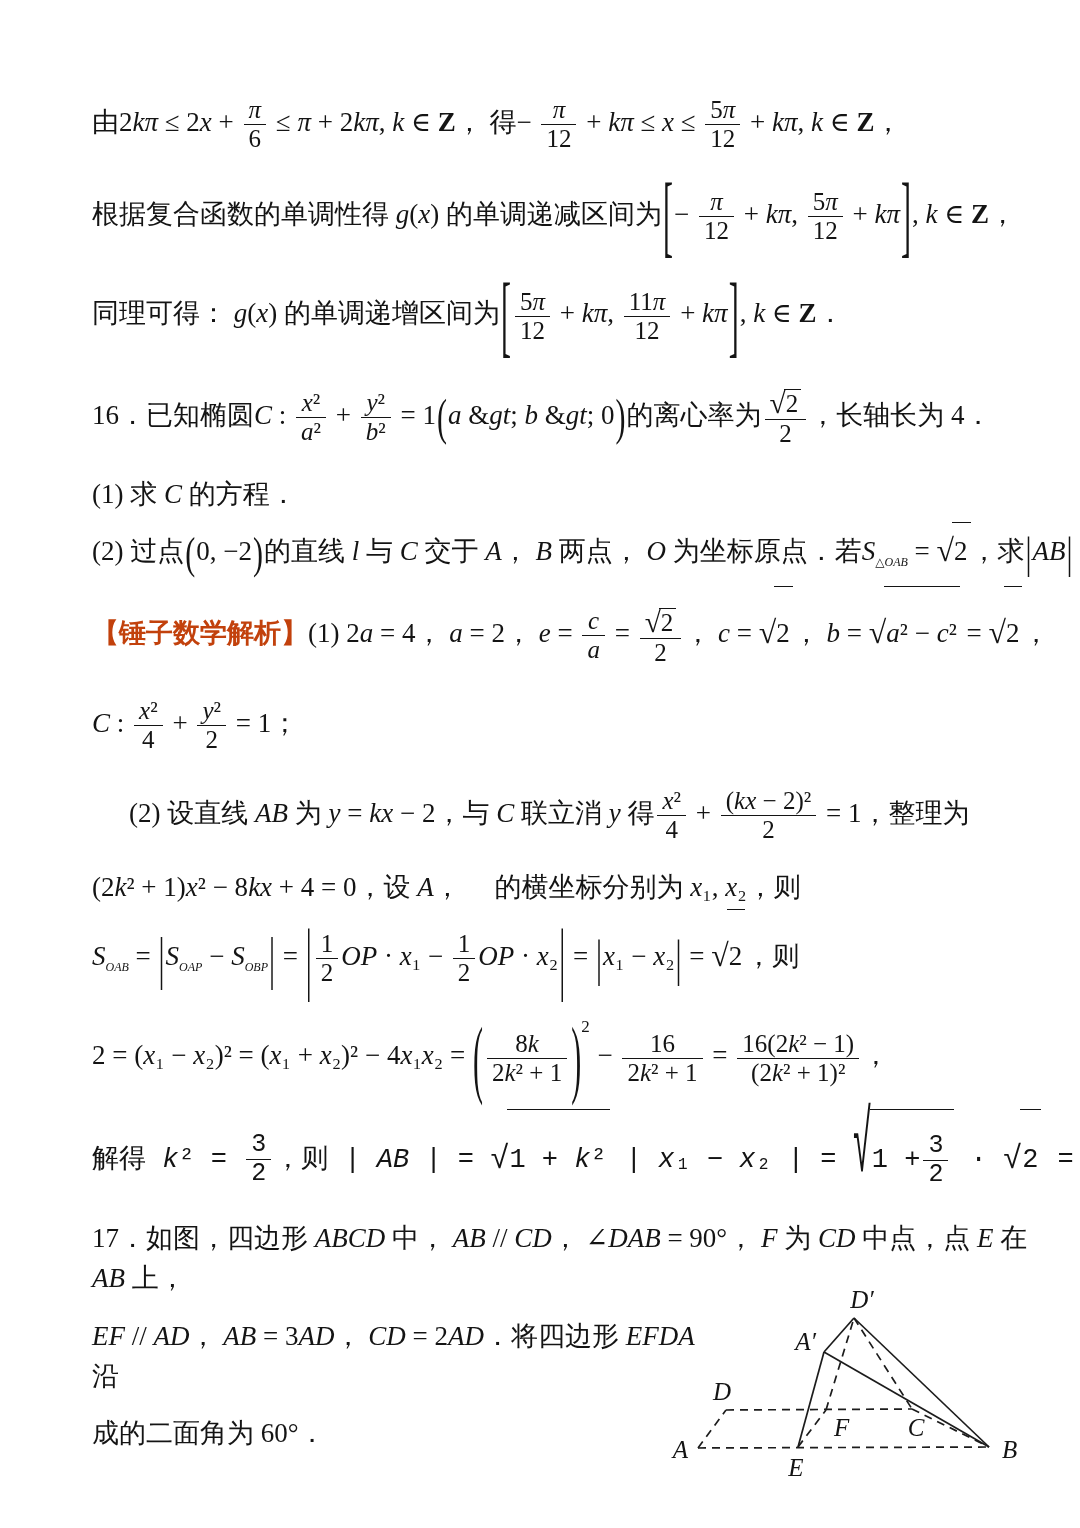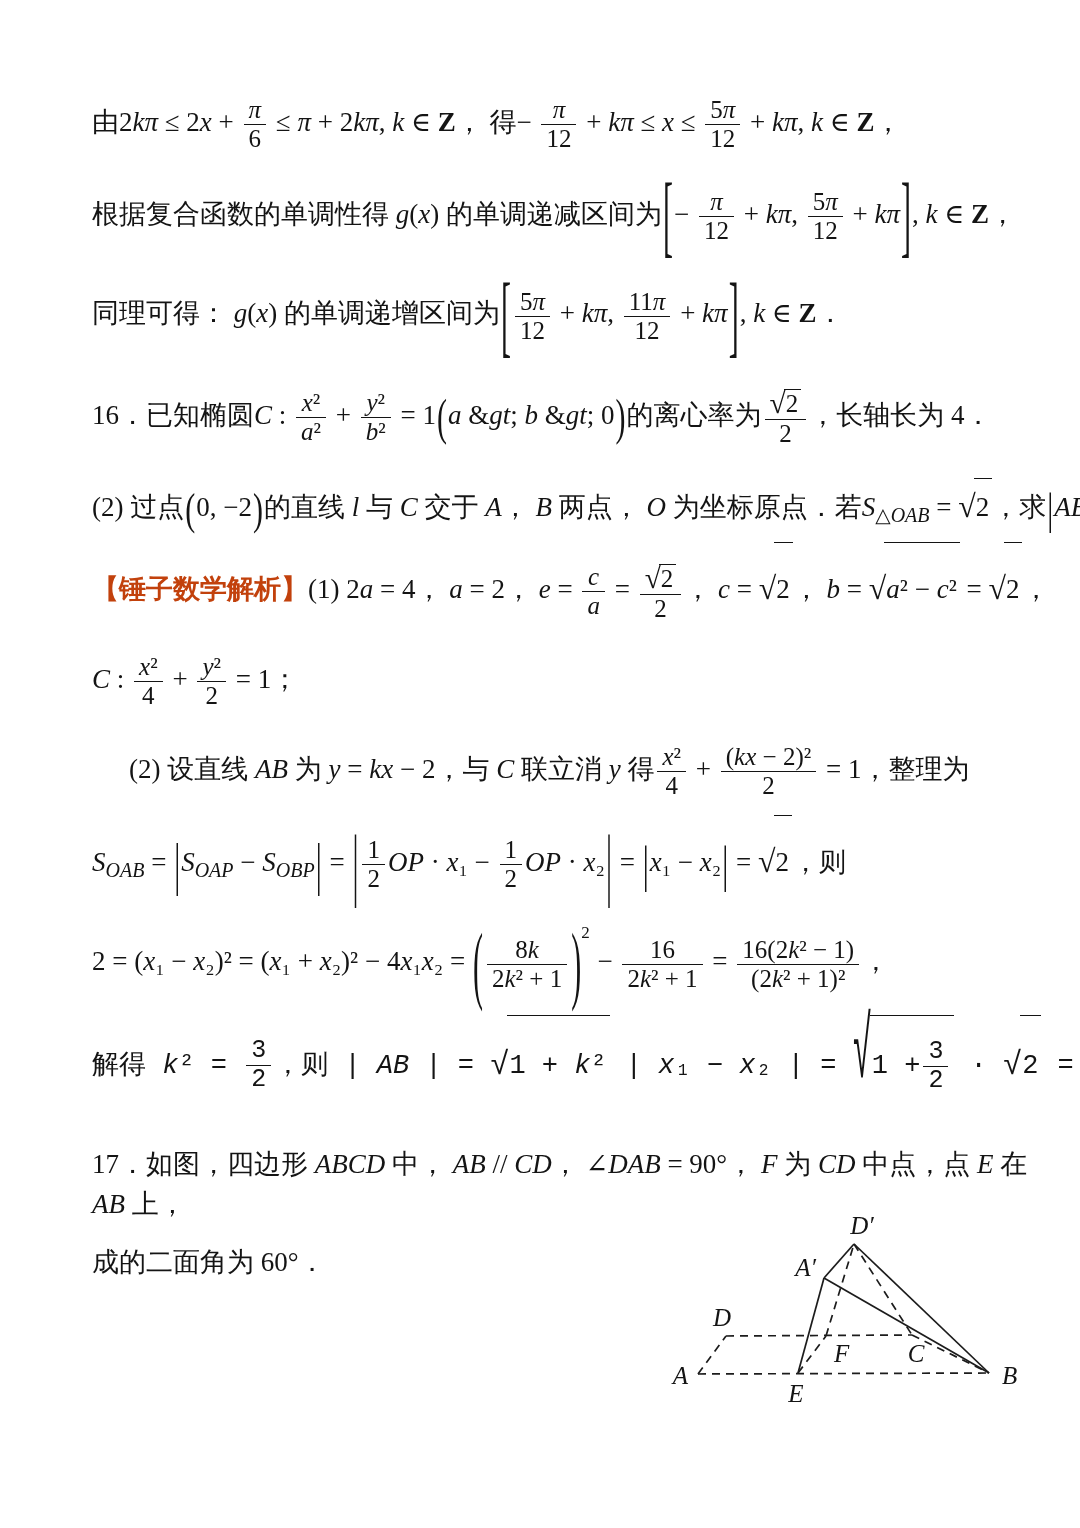--- a/index.html
+++ b/index.html
@@ -21,56 +21,58 @@
   .frac .fden{border-top:1.7px solid #141414;}
   .sqrt{white-space:nowrap;display:inline-block;}
   .sqrt .rad{display:inline-block;font-size:1.18em;margin-right:-2px;transform:translateY(1px);}
   .sqrt .sq-c{display:inline-block;border-top:1.8px solid #141414;padding:0 3px 0 2px;}
   .sqrt.tall{display:inline-flex;align-items:center;vertical-align:middle;}
   .sqrt.tall .rad{transform:scaleY(2.7);transform-origin:50% 56%;}
   .sqrt.tall .sq-c{display:inline-flex;align-items:center;}
   .bigb{display:inline-block;vertical-align:middle;margin:0 1px;}
   .bigb .bb{display:inline-block;font-size:30px;}
   .bigb sup{font-size:17px;vertical-align:36px;line-height:0;}
-  .ssub sub{font-size:20px;line-height:0;}
+  .ssub sub{font-size:12px;line-height:0;}
   
   #b0{line-height:88px;}
   #b1{line-height:96px;}
   #b2{line-height:96px;}
   #b3{line-height:100px;}
   #b4{line-height:36px;margin-top:8px;}
   #b5{line-height:56px;margin-top:10px;}
   #b6{line-height:92px;margin-top:4px;}
   #b7{line-height:88px;}
   #b8{line-height:92px;margin-left:37px;}
   #b9{line-height:44px;margin-top:6px;}
   #b10{line-height:92px;}
   #b11{line-height:100px;}
   #b12{line-height:100px;font-family:Liberation Mono, monospace;}
-  #b13{line-height:40px;margin-top:28px;margin-bottom:18px;}
+  #b13{line-height:40px;margin-top:8px;margin-bottom:18px;}
   .q17wrap{position:relative;}
   .q17wrap .l{line-height:40px;margin-bottom:17px;max-width:620px;}
   .fig17{position:absolute;right:-6px;top:-36px;width:390px;height:205px;margin:0;}
   .fig17 svg text{font-family:"Liberation Serif","DejaVu Serif",serif;font-style:italic;font-size:25px;fill:#141414;}
 </style>
 </head>
 <body>
 
 <div class="page">
 
   <div class="l" id="b0"><span class="zh">由</span><span class="math">2<i>k</i><i>π</i> ≤ 2<i>x</i> + </span><span class="frac"><span class="math fx fnum"><i>π</i></span><span class="math fx fden">6</span></span><span class="math"> ≤ <i>π</i> + 2<i>k</i><i>π</i>, <i>k</i> ∈ </span><span class="math bz">Z</span><span class="zh">， 得</span><span class="math">− </span><span class="frac"><span class="math fx fnum"><i>π</i></span><span class="math fx fden">12</span></span><span class="math"> + <i>k</i><i>π</i> ≤ <i>x</i> ≤ </span><span class="frac"><span class="math fx fnum">5<i>π</i></span><span class="math fx fden">12</span></span><span class="math"> + <i>k</i><i>π</i>, <i>k</i> ∈ </span><span class="math bz">Z</span><span class="zh">，</span></div>
   <div class="l" id="b1"><span class="zh">根据复合函数的单调性得</span><span class="math"> <i>g</i>(<i>x</i>) </span><span class="zh">的单调递减区间为</span><span class="bigb"><span class="bb" style="transform: scaleY(3);">[</span></span><span class="math">− </span><span class="frac"><span class="math fx fnum"><i>π</i></span><span class="math fx fden">12</span></span><span class="math"> + <i>k</i><i>π</i>, </span><span class="frac"><span class="math fx fnum">5<i>π</i></span><span class="math fx fden">12</span></span><span class="math"> + <i>k</i><i>π</i></span><span class="bigb"><span class="bb" style="transform: scaleY(3);">]</span></span><span class="math">, <i>k</i> ∈ </span><span class="math bz">Z</span><span class="zh">，</span></div>
   <div class="l" id="b2"><span class="zh">同理可得： </span><span class="math"><i>g</i>(<i>x</i>) </span><span class="zh">的单调递增区间为</span><span class="bigb"><span class="bb" style="transform: scaleY(3);">[</span></span><span class="frac"><span class="math fx fnum">5<i>π</i></span><span class="math fx fden">12</span></span><span class="math"> + <i>k</i><i>π</i>, </span><span class="frac"><span class="math fx fnum">11<i>π</i></span><span class="math fx fden">12</span></span><span class="math"> + <i>k</i><i>π</i></span><span class="bigb"><span class="bb" style="transform: scaleY(3);">]</span></span><span class="math">, <i>k</i> ∈ </span><span class="math bz">Z</span><span class="zh">．</span></div>
 
   <div class="l" id="b3"><span class="zh">16．已知椭圆</span><span class="math"><i>C</i> : </span><span class="frac"><span class="math fx fnum"><i>x</i>²</span><span class="math fx fden"><i>a</i>²</span></span><span class="math"> + </span><span class="frac"><span class="math fx fnum"><i>y</i>²</span><span class="math fx fden"><i>b</i>²</span></span><span class="math"> = 1</span><span class="bigb"><span class="bb" style="transform: scaleY(1.7);">(</span></span><span class="math"><i>a</i> &amp;<i>gt</i>; <i>b</i> &amp;<i>gt</i>; 0</span><span class="bigb"><span class="bb" style="transform: scaleY(1.7);">)</span></span><span class="zh">的离心率为</span><span class="frac"><span class="fx fnum"><span class="sqrt"><span class="rad">√</span><span class="math sq-c">2</span></span></span><span class="math fx fden">2</span></span><span class="zh">，长轴长为</span><span class="math"> 4</span><span class="zh">．</span></div>
+  <div class="l" id="b4"><span class="zh">(1) 求</span><span class="math"> <i>C</i> </span><span class="zh">的方程．</span></div>
   <div class="l" id="b5"><span class="zh">(2) 过点</span><span class="bigb"><span class="bb" style="transform: scaleY(1.5);">(</span></span><span class="math">0, −2</span><span class="bigb"><span class="bb" style="transform: scaleY(1.5);">)</span></span><span class="zh">的直线</span><span class="math"> <i>l</i> </span><span class="zh">与</span><span class="math"> <i>C</i> </span><span class="zh">交于</span><span class="math"> <i>A</i></span><span class="zh">， </span><span class="math"><i>B</i> </span><span class="zh">两点， </span><span class="math"><i>O</i> </span><span class="zh">为坐标原点．若</span><span class="math ssub"><i>S</i><sub>△<i>OAB</i></sub></span><span class="math"> = </span><span class="sqrt"><span class="rad">√</span><span class="math sq-c">2</span></span><span class="zh">，求</span><span class="bigb"><span class="bb" style="transform: scaleY(1.5);">|</span></span><span class="math"><i>AB</i></span><span class="bigb"><span class="bb" style="transform: scaleY(1.5);">|</span></span></div>
 
   <div class="l" id="b6"><span class="redh">【锤子数学解析】</span><span class="zh">(1) </span><span class="math">2<i>a</i> = 4</span><span class="zh">， </span><span class="math"><i>a</i> = 2</span><span class="zh">， </span><span class="math"><i>e</i> = </span><span class="frac"><span class="math fx fnum"><i>c</i></span><span class="math fx fden"><i>a</i></span></span><span class="math"> = </span><span class="frac"><span class="fx fnum"><span class="sqrt"><span class="rad">√</span><span class="math sq-c">2</span></span></span><span class="math fx fden">2</span></span><span class="zh">， </span><span class="math"><i>c</i> = </span><span class="sqrt"><span class="rad">√</span><span class="math sq-c">2</span></span><span class="zh">， </span><span class="math"><i>b</i> = </span><span class="sqrt"><span class="rad">√</span><span class="math sq-c"><i>a</i>² − <i>c</i>²</span></span><span class="math"> = </span><span class="sqrt"><span class="rad">√</span><span class="math sq-c">2</span></span><span class="zh">，</span></div>
   <div class="l" id="b7"><span class="math"><i>C</i> : </span><span class="frac"><span class="math fx fnum"><i>x</i>²</span><span class="math fx fden">4</span></span><span class="math"> + </span><span class="frac"><span class="math fx fnum"><i>y</i>²</span><span class="math fx fden">2</span></span><span class="math"> = 1</span><span class="zh">；</span></div>
   <div class="l" id="b8"><span class="zh">(2) 设直线</span><span class="math"> <i>AB</i> </span><span class="zh">为</span><span class="math"> <i>y</i> = <i>kx</i> − 2</span><span class="zh">，与</span><span class="math"> <i>C</i> </span><span class="zh">联立消</span><span class="math"> <i>y</i> </span><span class="zh">得</span><span class="frac"><span class="math fx fnum"><i>x</i>²</span><span class="math fx fden">4</span></span><span class="math"> + </span><span class="frac"><span class="math fx fnum">(<i>kx</i> − 2)²</span><span class="math fx fden">2</span></span><span class="math"> = 1</span><span class="zh">，整理为</span></div>
+  <div class="l" id="b9"><span class="math">(2<i>k</i>² + 1)<i>x</i>² − 8<i>kx</i> + 4 = 0</span><span class="zh">，设</span><span class="math"> <i>A</i></span><span class="zh">，　 的横坐标分别为</span><span class="math"> <i>x</i>₁, <i>x</i>₂</span><span class="zh">，则</span></div>
   <div class="l" id="b10"><span class="math ssub"><i>S</i><sub><i>OAB</i></sub></span><span class="math"> = </span><span class="bigb"><span class="bb" style="transform: scaleY(2);">|</span></span><span class="math ssub"><i>S</i><sub><i>OAP</i></sub></span><span class="math"> − </span><span class="math ssub"><i>S</i><sub><i>OBP</i></sub></span><span class="bigb"><span class="bb" style="transform: scaleY(2);">|</span></span><span class="math"> = </span><span class="bigb"><span class="bb" style="transform: scaleY(2.7);">|</span></span><span class="frac"><span class="math fx fnum">1</span><span class="math fx fden">2</span></span><span class="math"><i>OP</i> · <i>x</i>₁ − </span><span class="frac"><span class="math fx fnum">1</span><span class="math fx fden">2</span></span><span class="math"><i>OP</i> · <i>x</i>₂</span><span class="bigb"><span class="bb" style="transform: scaleY(2.7);">|</span></span><span class="math"> = </span><span class="bigb"><span class="bb" style="transform: scaleY(1.7);">|</span></span><span class="math"><i>x</i>₁ − <i>x</i>₂</span><span class="bigb"><span class="bb" style="transform: scaleY(1.7);">|</span></span><span class="math"> = </span><span class="sqrt"><span class="rad">√</span><span class="math sq-c">2</span></span><span class="zh">，则</span></div>
   <div class="l" id="b11"><span class="math">2 = (<i>x</i>₁ − <i>x</i>₂)² = (<i>x</i>₁ + <i>x</i>₂)² − 4<i>x</i>₁<i>x</i>₂ = </span><span class="bigb"><span class="bb" style="transform: scaleY(2.9);">(</span></span><span class="frac"><span class="math fx fnum">8<i>k</i></span><span class="math fx fden">2<i>k</i>² + 1</span></span><span class="bigb"><span class="bb" style="transform: scaleY(2.9);">)</span><sup>2</sup></span><span class="math"> − </span><span class="frac"><span class="math fx fnum">16</span><span class="math fx fden">2<i>k</i>² + 1</span></span><span class="math"> = </span><span class="frac"><span class="math fx fnum">16(2<i>k</i>² − 1)</span><span class="math fx fden">(2<i>k</i>² + 1)²</span></span><span class="zh">，</span></div>
   <div class="l" id="b12"><span class="zh">解得</span><span class="math"> <i>k</i>² = </span><span class="frac"><span class="math fx fnum">3</span><span class="math fx fden">2</span></span><span class="zh">，则</span><span class="math"> | <i>AB</i> | = </span><span class="sqrt"><span class="rad">√</span><span class="math sq-c">1 + <i>k</i>²</span></span><span class="math"> | <i>x</i>₁ − <i>x</i>₂ | = </span><span class="sqrt tall">
         <span class="rad">√</span>
         <span class="sq-c">
           <span class="math">1 + </span>
           <span class="frac">
             <span class="math fx fnum">3</span>
             <span class="math fx fden">2</span>
           </span>
@@ -98,17 +100,18 @@
         <text x="206" y="28" text-anchor="middle">D′</text>
         <text x="160" y="70" text-anchor="end">A′</text>
         <text x="66" y="120" text-anchor="middle">D</text>
         <text x="178" y="156" text-anchor="start">F</text>
         <text x="260" y="156" text-anchor="middle">C</text>
         <text x="32" y="178" text-anchor="end">A</text>
         <text x="140" y="196" text-anchor="middle">E</text>
         <text x="346" y="178" text-anchor="start">B</text>
       </svg>
     </figure>
+    <div class="l wrap" id="b14"><span class="math"><i>EF</i> // <i>AD</i></span><span class="zh">， </span><span class="math"><i>AB</i> = 3<i>AD</i></span><span class="zh">， </span><span class="math"><i>CD</i> = 2<i>AD</i></span><span class="zh">．将四边形</span><span class="math"> <i>EFDA</i> </span><span class="zh">沿</span></div>
     <div class="l wrap" id="b16"><span class="zh">成的二面角为</span><span class="math"> 60°</span><span class="zh">．</span></div>
 
   </div>
 
 </div>
 
 </body></html>

